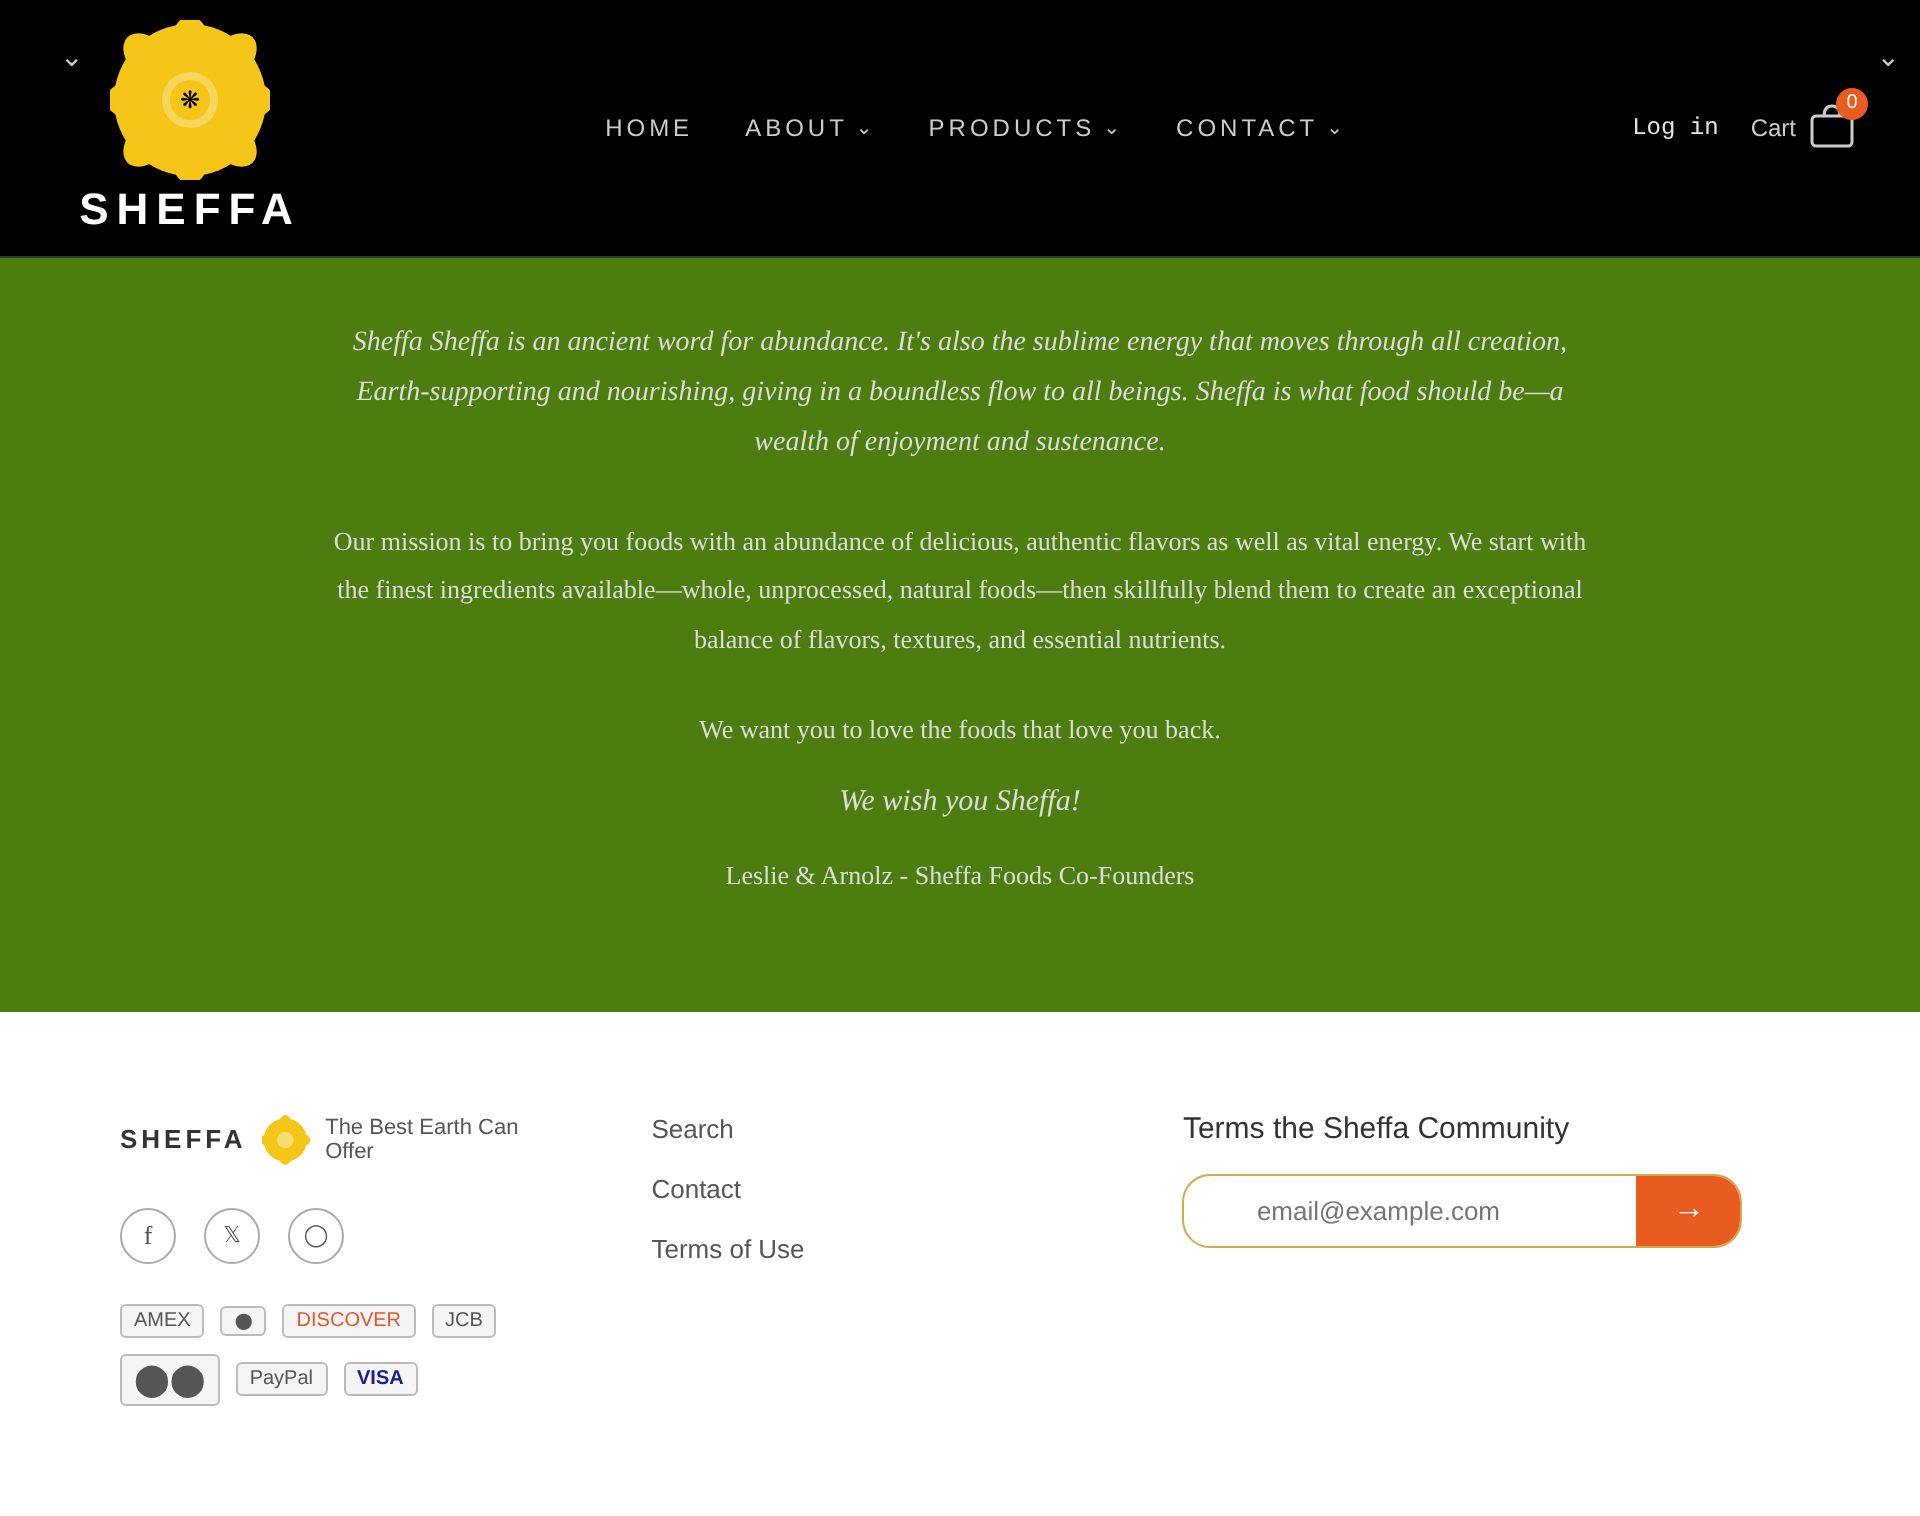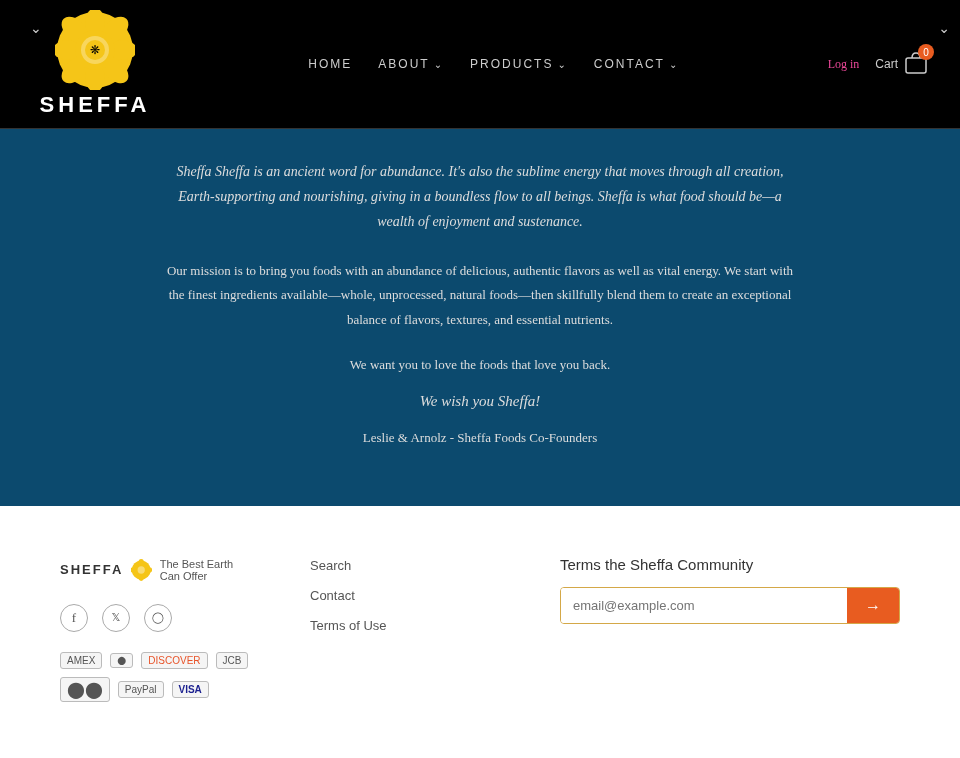--- a/index.html
+++ b/index.html
@@ -54,22 +54,22 @@
     .chevron-down {
       font-size: 10px;
       color: #ccc;
     }
     .header-right {
       display: flex;
       align-items: center;
       gap: 16px;
     }
     .login-link {
-      color: #ec4899;
-      font-family: Liberation Serif, serif;
+      color: #e5e5e5;
+      font-family: Liberation Mono, monospace;
       font-size: 12px;
       cursor: pointer;
     }
     .cart-area {
       display: flex;
       align-items: center;
       gap: 4px;
       cursor: pointer;
       position: relative;
     }
@@ -112,21 +112,21 @@
       top: 20px;
     }
     .corner-chevron-right {
       position: absolute;
       right: 10px;
       top: 20px;
     }
 
     
     .main-content {
-      background: #0c4a6e;
+      background: #4d7c0f;
       padding: 30px 160px 60px;
       text-align: center;
     }
     .about-intro {
       font-style: italic;
       font-size: 14px;
       line-height: 1.8;
       color: #ddd;
       margin-bottom: 24px;
     }
@@ -246,23 +246,24 @@
     }
     .newsletter-title {
       font-family: Arial, sans-serif;
       font-size: 15px;
       color: #333;
       margin-bottom: 14px;
     }
     .newsletter-form {
       display: flex;
       border: 1.5px solid #d4a848;
-      border-radius: 4px;
+      border-radius: 14px;
       overflow: hidden;
-      width: 340px;
+      width: 280px;
+      padding-left: 24px;
     }
     .newsletter-input {
       flex: 1;
       border: none;
       padding: 10px 12px;
       font-family: Arial, sans-serif;
       font-size: 13px;
       color: #999;
       outline: none;
       background: #fff;

